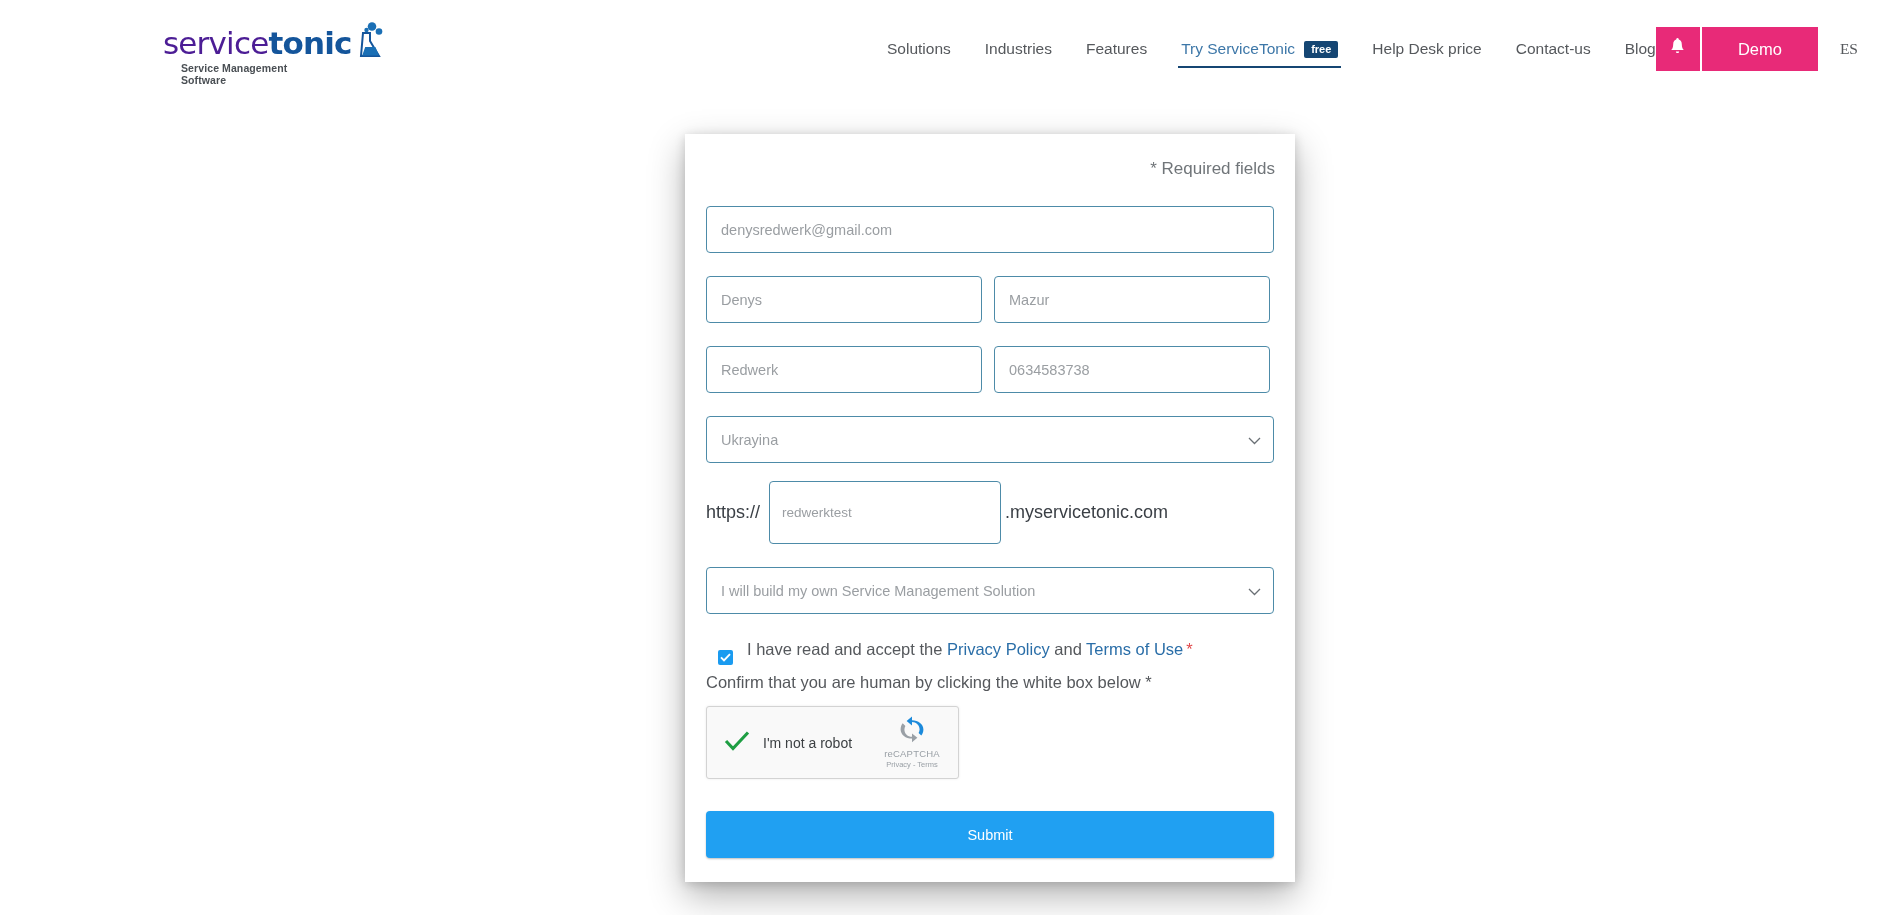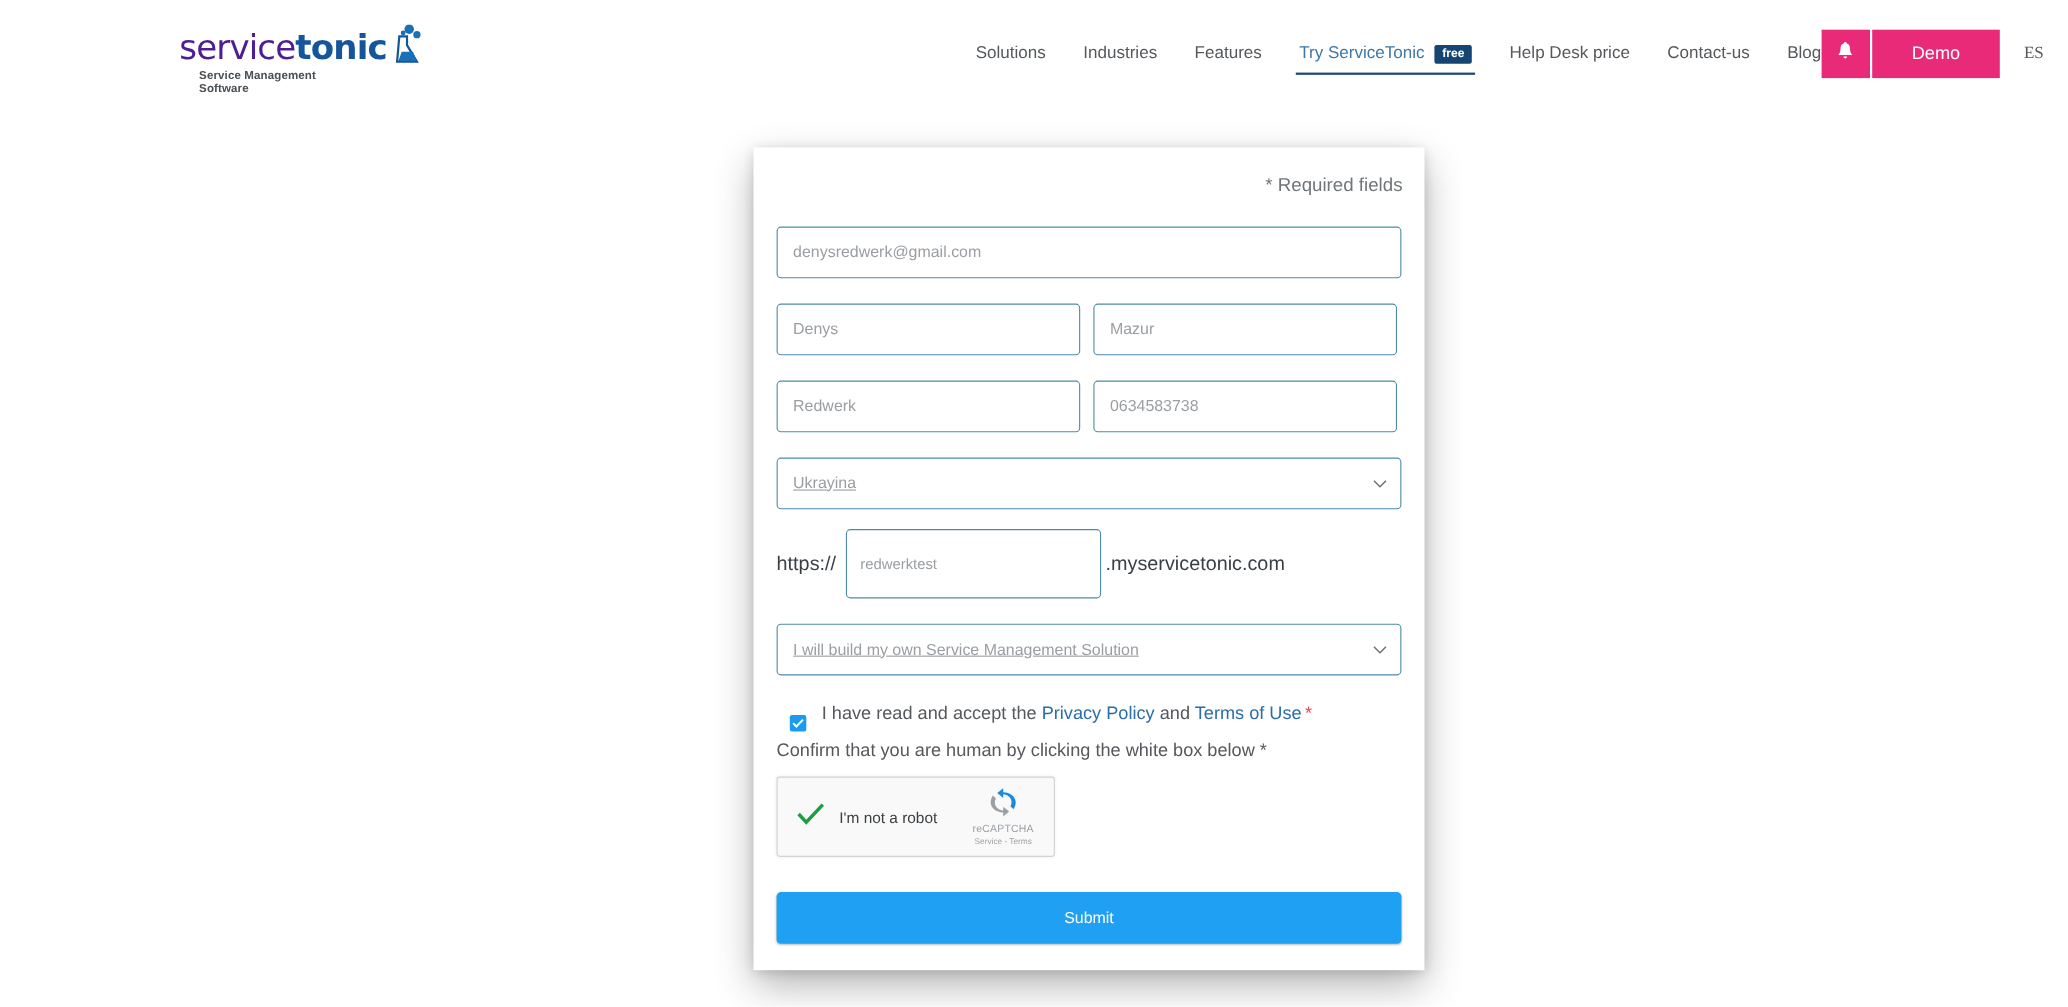--- a/index.html
+++ b/index.html
@@ -101,21 +101,21 @@
   .inp::placeholder { color: #9a9ea2; opacity: 1; }
   .row { display: flex; gap: 12px; margin-top: 23px; }
   .row .inp { width: 276px; }
 
   .sel-wrap { position: relative; margin-top: 23px; }
   .sel {
     width: 100%; height: 47px; border: 1px solid #4d8ba8;
     border-radius: 4px; background: #fff; color: #9a9ea2;
     font-size: 14.5px; padding: 0 32px 0 14px;
     appearance: none; -webkit-appearance: none; outline: none;
-    font-family: "Liberation Sans", sans-serif; cursor: pointer; text-decoration: underline;
+    font-family: "Liberation Sans", sans-serif; cursor: pointer;
   }
   .chev {
     position: absolute; right: 13px; top: 50%; transform: translateY(-50%);
     pointer-events: none; color: #6a7075;
   }
 
   .domain-row {
     display: flex; align-items: center; margin-top: 18px;
     font-size: 18px; color: #3a3f45;
   }
@@ -303,20 +303,20 @@
             <path d="M2 11 L9 18.5 L24 2.5" fill="none" stroke="#1e9e43" stroke-width="3.1"></path>
           </svg>
         </span>
         <span class="rc-text">I'm not a robot</span>
         <span class="rc-brand">
           <svg width="30" height="30" viewBox="0 0 30 30" style="display:block;margin:0 auto;">
             <path d="M15 4.2 L15 0.5 L9.6 5 L15 9.4 L15 6 C19.2 6 22.6 9.3 22.6 13.4 C22.6 14.7 22.2 15.9 21.6 16.9 L24.3 19.6 C25.6 17.9 26.4 15.7 26.4 13.4 C26.4 8.3 21.3 4.2 15 4.2 Z" fill="#1c8adb"></path>
             <path d="M15 20.8 C10.8 20.8 7.4 17.5 7.4 13.4 C7.4 12.1 7.8 10.9 8.4 9.9 L5.7 7.2 C4.4 8.9 3.6 11.1 3.6 13.4 C3.6 18.5 8.7 22.6 15 22.6 L15 26.3 L20.4 21.8 L15 17.4 Z" fill="#9aa0a6"></path>
           </svg>
           <div class="rc-name">reCAPTCHA</div>
-          <div class="rc-legal">Service - Terms</div>
+          <div class="rc-legal">Privacy - Terms</div>
         </span>
       </div>
 
       <button class="submit">Submit</button>
     </div>
   </div>
 </div>
 
 </body></html>

